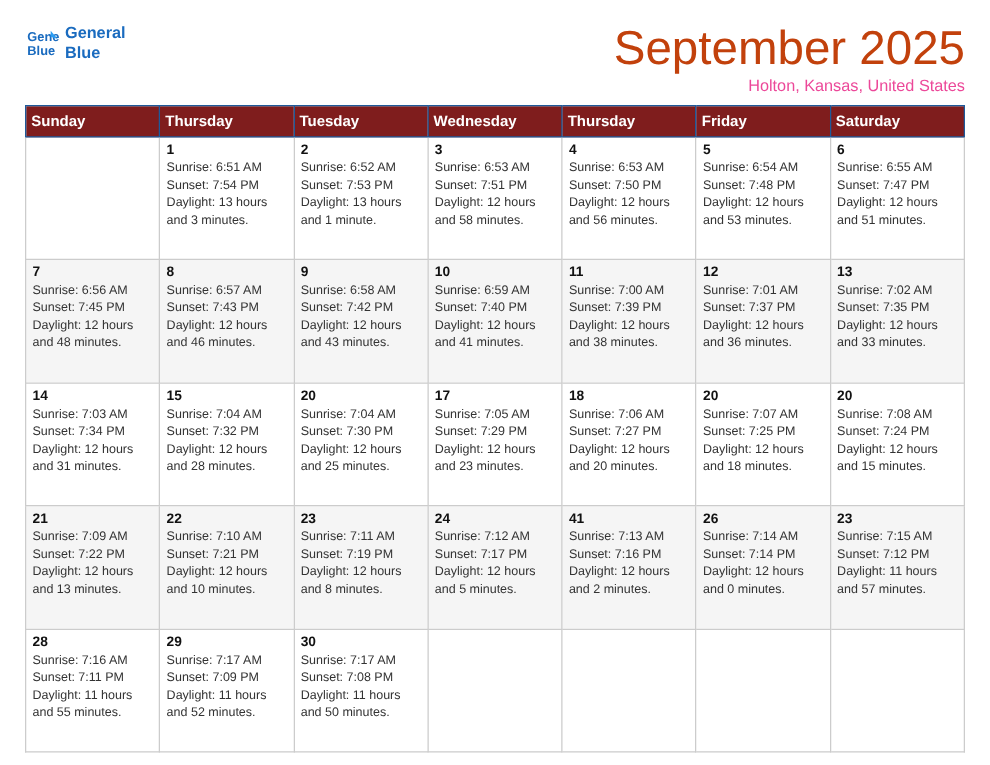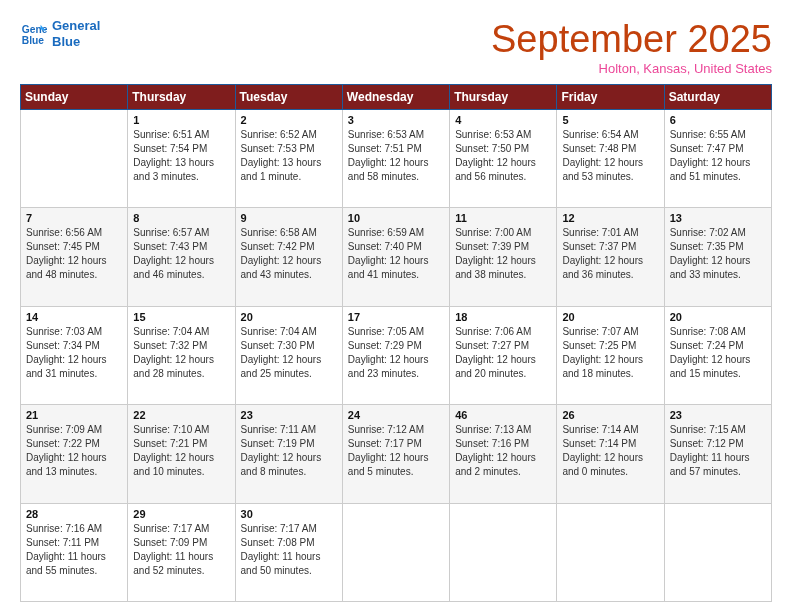--- a/index.html
+++ b/index.html
@@ -230,21 +230,21 @@
           </td>
           <td>
             <div class="day-num">23</div>
             <div class="day-info">Sunrise: 7:11 AM<br>Sunset: 7:19 PM<br>Daylight: 12 hours and 8 minutes.</div>
           </td>
           <td>
             <div class="day-num">24</div>
             <div class="day-info">Sunrise: 7:12 AM<br>Sunset: 7:17 PM<br>Daylight: 12 hours and 5 minutes.</div>
           </td>
           <td>
-            <div class="day-num">46</div>
+            <div class="day-num">41</div>
             <div class="day-info">Sunrise: 7:13 AM<br>Sunset: 7:16 PM<br>Daylight: 12 hours and 2 minutes.</div>
           </td>
           <td>
             <div class="day-num">26</div>
             <div class="day-info">Sunrise: 7:14 AM<br>Sunset: 7:14 PM<br>Daylight: 12 hours and 0 minutes.</div>
           </td>
           <td>
             <div class="day-num">23</div>
             <div class="day-info">Sunrise: 7:15 AM<br>Sunset: 7:12 PM<br>Daylight: 11 hours and 57 minutes.</div>
           </td>

